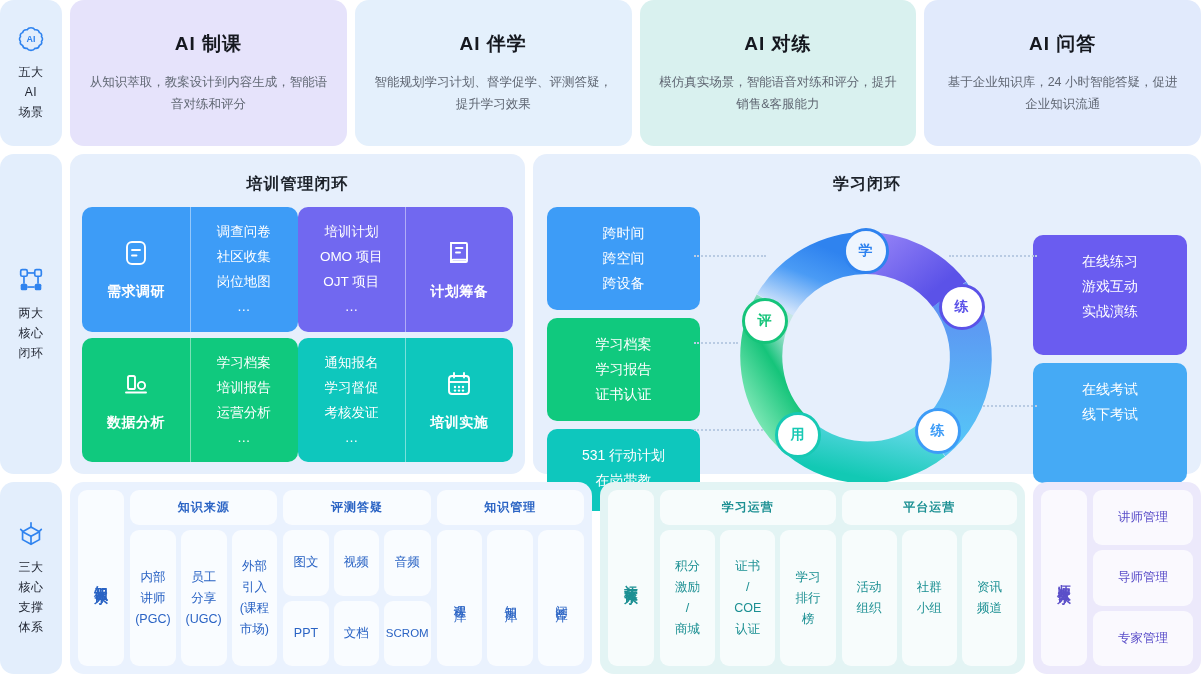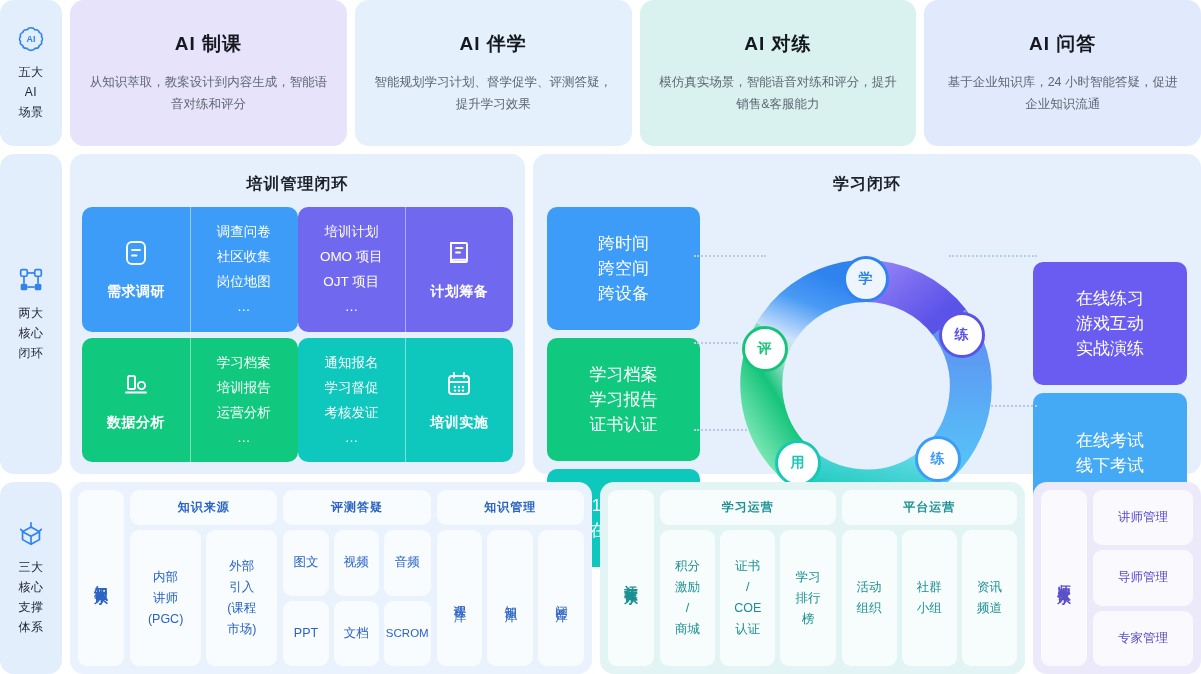--- a/index.html
+++ b/index.html
@@ -61,23 +61,23 @@
   .tc-green   { background: #10c97e; }
   .tc-teal    { background: #0ec7bd; }
   .r-l  { border-radius: 10px 0 0 10px; }
   .r-r  { border-radius: 0 10px 10px 0; }
   .sep-l { box-shadow: inset 1px 0 0 rgba(255,255,255,.45); }
 
   
   .learn-body { flex: 1; position: relative; display: flex; }
   .learn-col { width: 155px; display: flex; flex-direction: column; justify-content: center; gap: 8px; padding-left: 2px; }
   .lchip {
-    border-radius: 10px; color: #fff; font-size: 17px; line-height: 25px;
-    text-align: center; padding: 24px 6px; min-height: 82px;
-    display: flex; flex-direction: column; align-items: center; justify-content: center;
+    border-radius: 10px; color: #fff; font-size: 14px; line-height: 25px;
+    text-align: center; padding: 14px 6px; min-height: 82px;
+    display: flex; flex-direction: column; align-items: center; 
   }
   .lc-blue { background: #3d9cf7; }
   .lc-green { background: #10c97e; }
   .lc-teal { background: #0ec7bd; }
   .lc-purple { background: #6a5cf0; }
   .lc-blue2 { background: #45aaf5; }
   .ring-wrap { flex: 1; position: relative; }
   .learn-col.right { width: 158px; padding-right: 2px; }
 
   .dotline { position: absolute; border-top: 2px dotted #b9cbe3; height: 0; }
@@ -369,20 +369,23 @@
     <div class="sys sys-knowledge" style="flex:0 0 522px">
       <div class="vert-label vl-blue" style="flex:0 0 46px">知识体系</div>
 
       <div class="group">
         <div class="group-head gh-blue">知识来源</div>
         <div class="group-body">
           <div class="chipcol">
             <div class="chip chip-blue">内部<br>讲师<br>(PGC)</div>
           </div>
           <div class="chipcol">
+            <div class="chip chip-blue">员工<br>分享<br>(UGC)</div>
+          </div>
+          <div class="chipcol">
             <div class="chip chip-blue">外部<br>引入<br>(课程<br>市场)</div>
           </div>
         </div>
       </div>
 
       <div class="group">
         <div class="group-head gh-blue">评测答疑</div>
         <div class="group-body">
           <div class="chipcol">
             <div class="chip chip-blue">图文</div>

